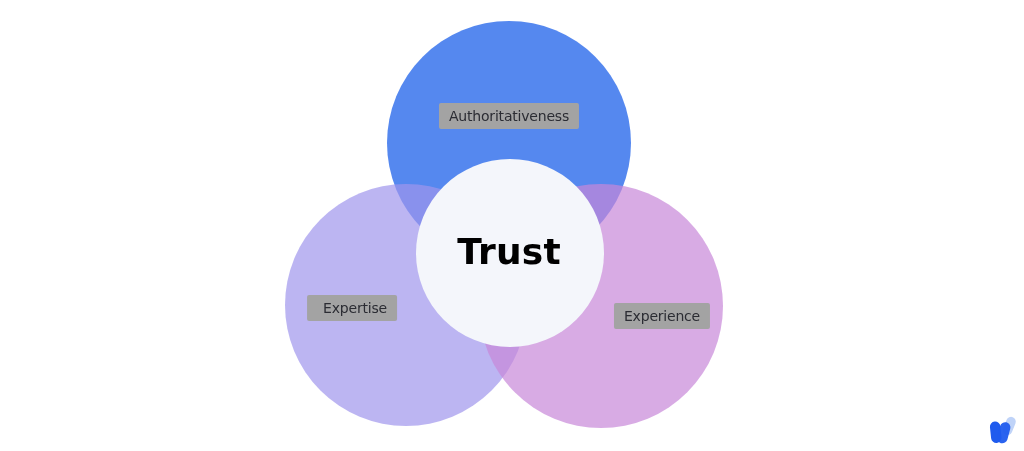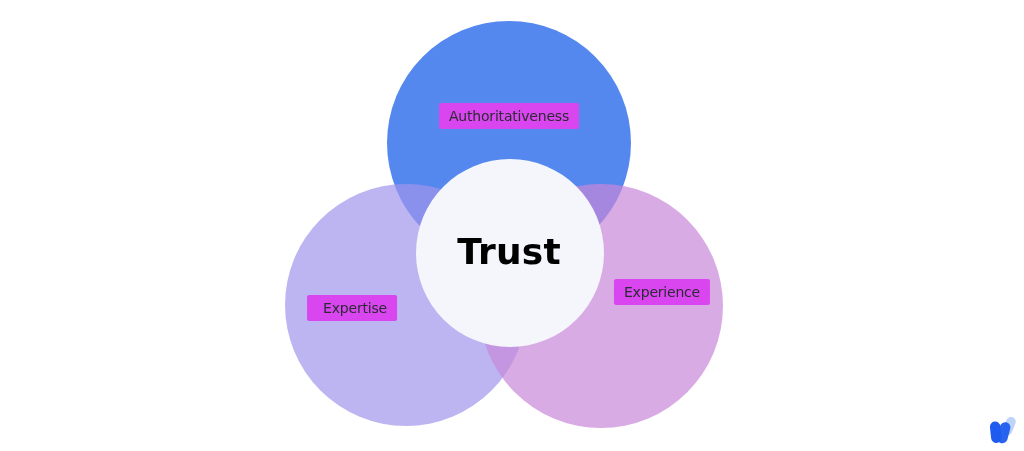--- a/index.html
+++ b/index.html
@@ -16,33 +16,33 @@
     overflow: hidden;
   }
   .venn-svg {
     position: absolute;
     left: 0;
     top: 0;
   }
   .pill {
     position: absolute;
     transform: translate(-50%, -50%);
-    background: #d946ef;
+    background: #a3a3a3;
     color: #2b2c33;
     font-size: 14px;
     font-weight: 500;
     letter-spacing: -0.2px;
     padding: 5px 10px;
     border-radius: 2px;
     white-space: nowrap;
     line-height: 1.15;
   }
   .pill-auth { left: 509px; top: 116px; }
   .pill-expertise { left: 352px; top: 308px; padding-left: 16px; }
-  .pill-experience { left: 662px; top: 292px; }
+  .pill-experience { left: 662px; top: 316px; }
   .trust-label {
     position: absolute;
     left: 509px;
     top: 252px;
     transform: translate(-50%, -52%);
     font-size: 36px;
     font-weight: 700;
     color: #000000;
     letter-spacing: 0.2px;
     white-space: nowrap;

